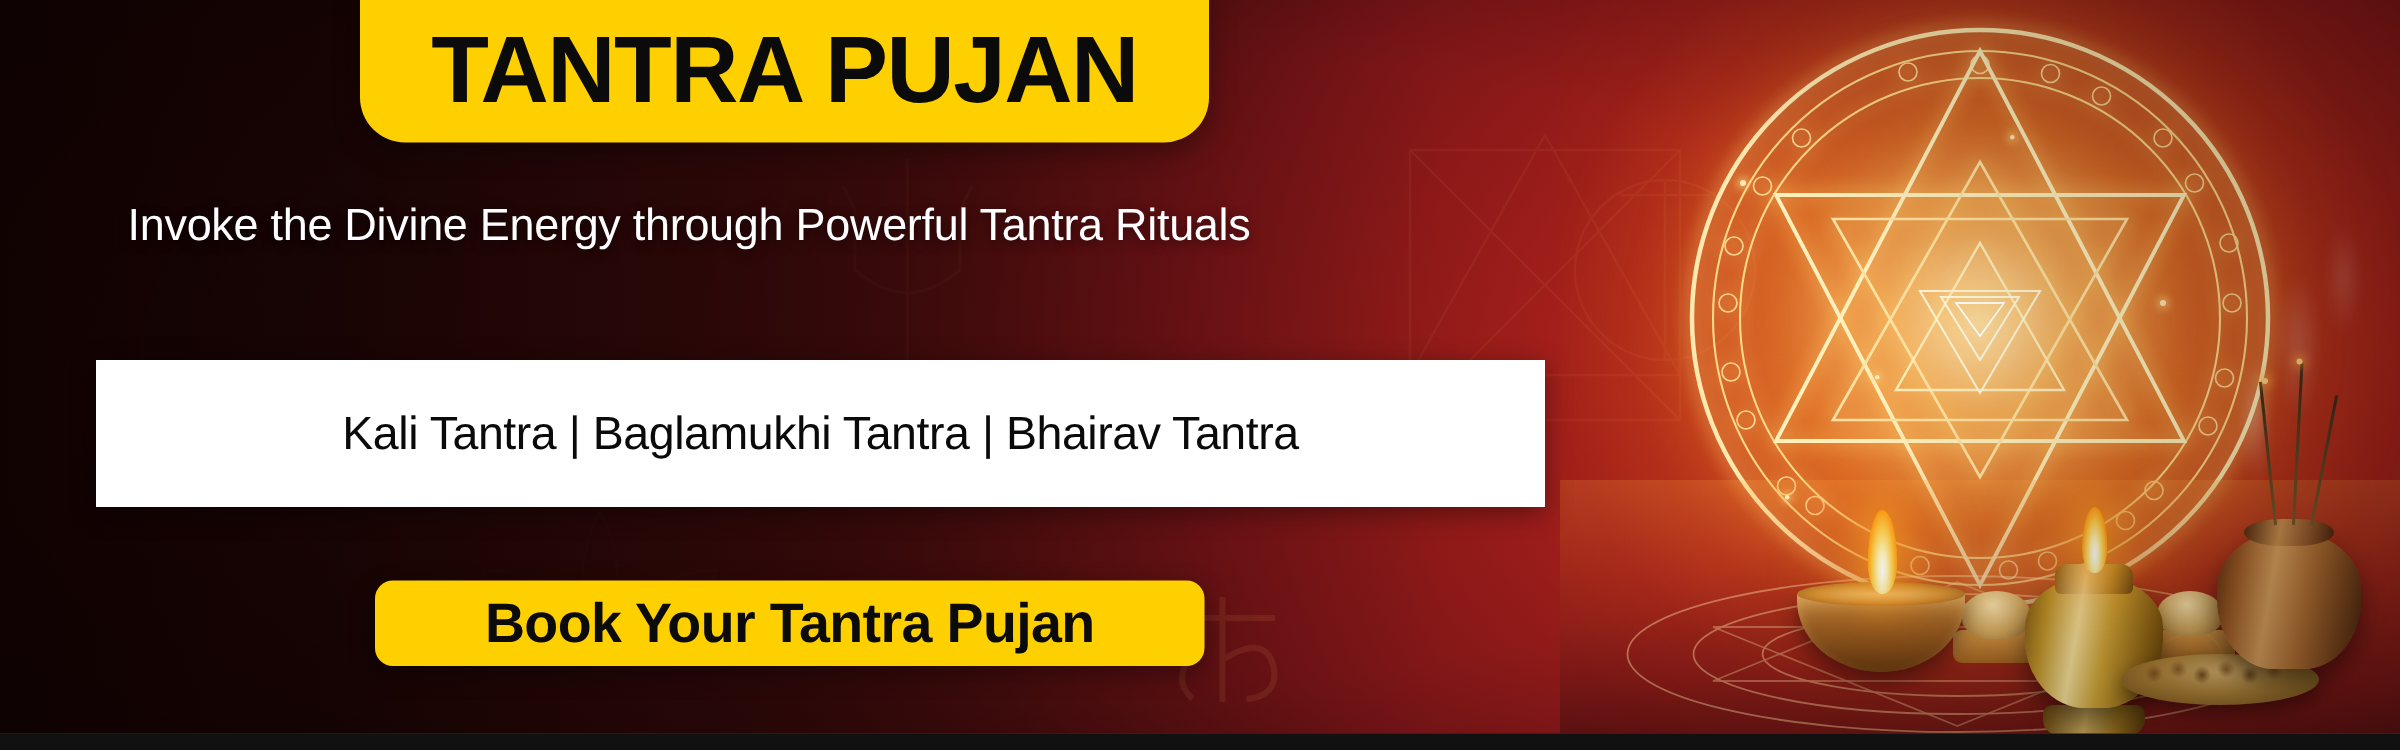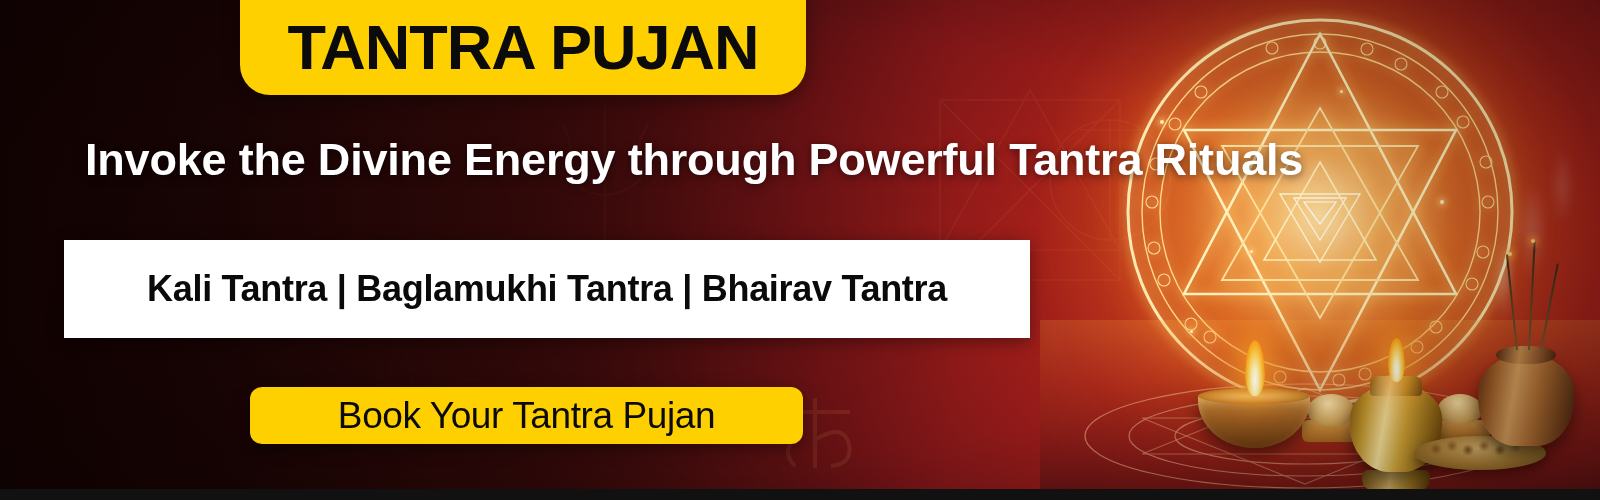--- a/index.html
+++ b/index.html
@@ -171,48 +171,48 @@
     box-shadow:0 6px 18px rgba(0,0,0,.35);
   }
   .title-tab h1{
     font-size:63px; font-weight:bold; color:#0b0b0b;
     letter-spacing:-1px; line-height:1;
     padding-bottom:16px; white-space:nowrap;
   }
 
   .subtitle{
     position:absolute; left:85px; top:134px;
-    font-size:45px; color:#ffffff; font-weight:700;
+    font-size:30px; color:#ffffff; font-weight:400;
     letter-spacing:-.2px; white-space:nowrap;
     text-shadow:0 2px 8px rgba(0,0,0,.55);
   }
 
   .services-box{
     position:absolute; left:64px; top:240px;
     width:966px; height:98px;
     background:#ffffff;
     display:flex; align-items:center; justify-content:center;
     box-shadow:0 4px 16px rgba(0,0,0,.4);
   }
   .services-box .lines{
     text-align:right; color:#0a0a0a;
-    font-size:36px; font-weight:bold; line-height:1.28; letter-spacing:-.3px;
+    font-size:31px; font-weight:normal; line-height:1.28; letter-spacing:-.3px;
   }
 
   .cta{
     position:absolute; left:250px; top:387px;
     width:553px; height:57px;
     background:#FFD000;
     border-radius:12px;
     display:flex; align-items:center; justify-content:center;
     cursor:pointer;
     box-shadow:0 5px 16px rgba(0,0,0,.38);
   }
   .cta span{
-    font-size:37px; font-weight:normal; color:#0b0b0b; letter-spacing:-.4px; white-space:nowrap;
+    font-size:37px; font-weight:bold; color:#0b0b0b; letter-spacing:-.4px; white-space:nowrap;
   }
 </style>
 </head>
 <body>
 
 <div class="banner">
 
   <div class="bg-base"></div>
 
   <div class="wm faint" style="left:60px; top:-30px;">

